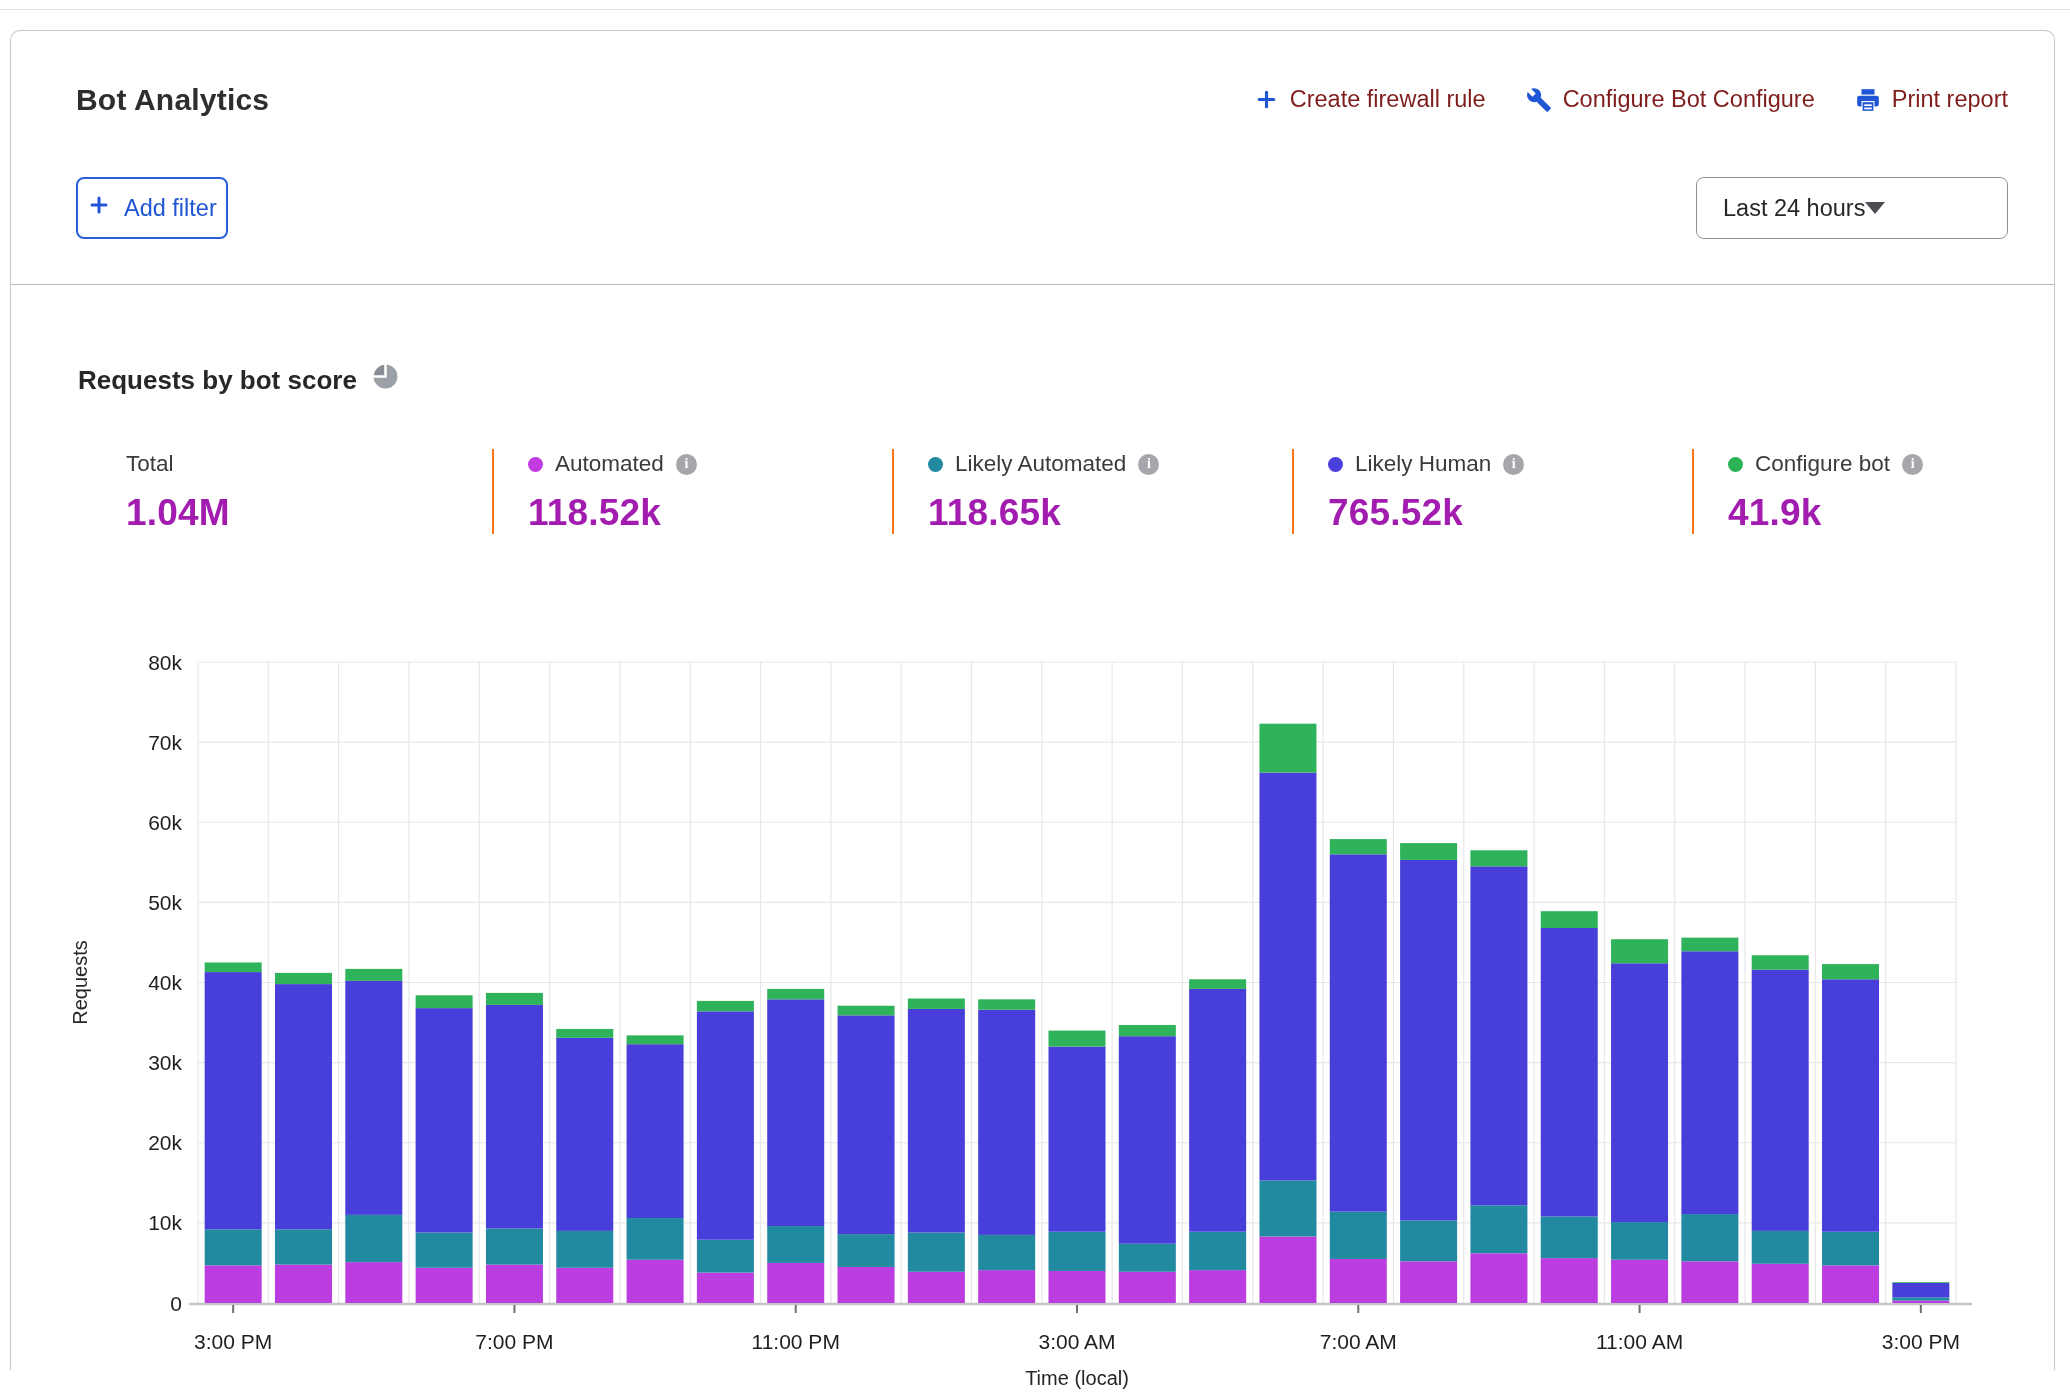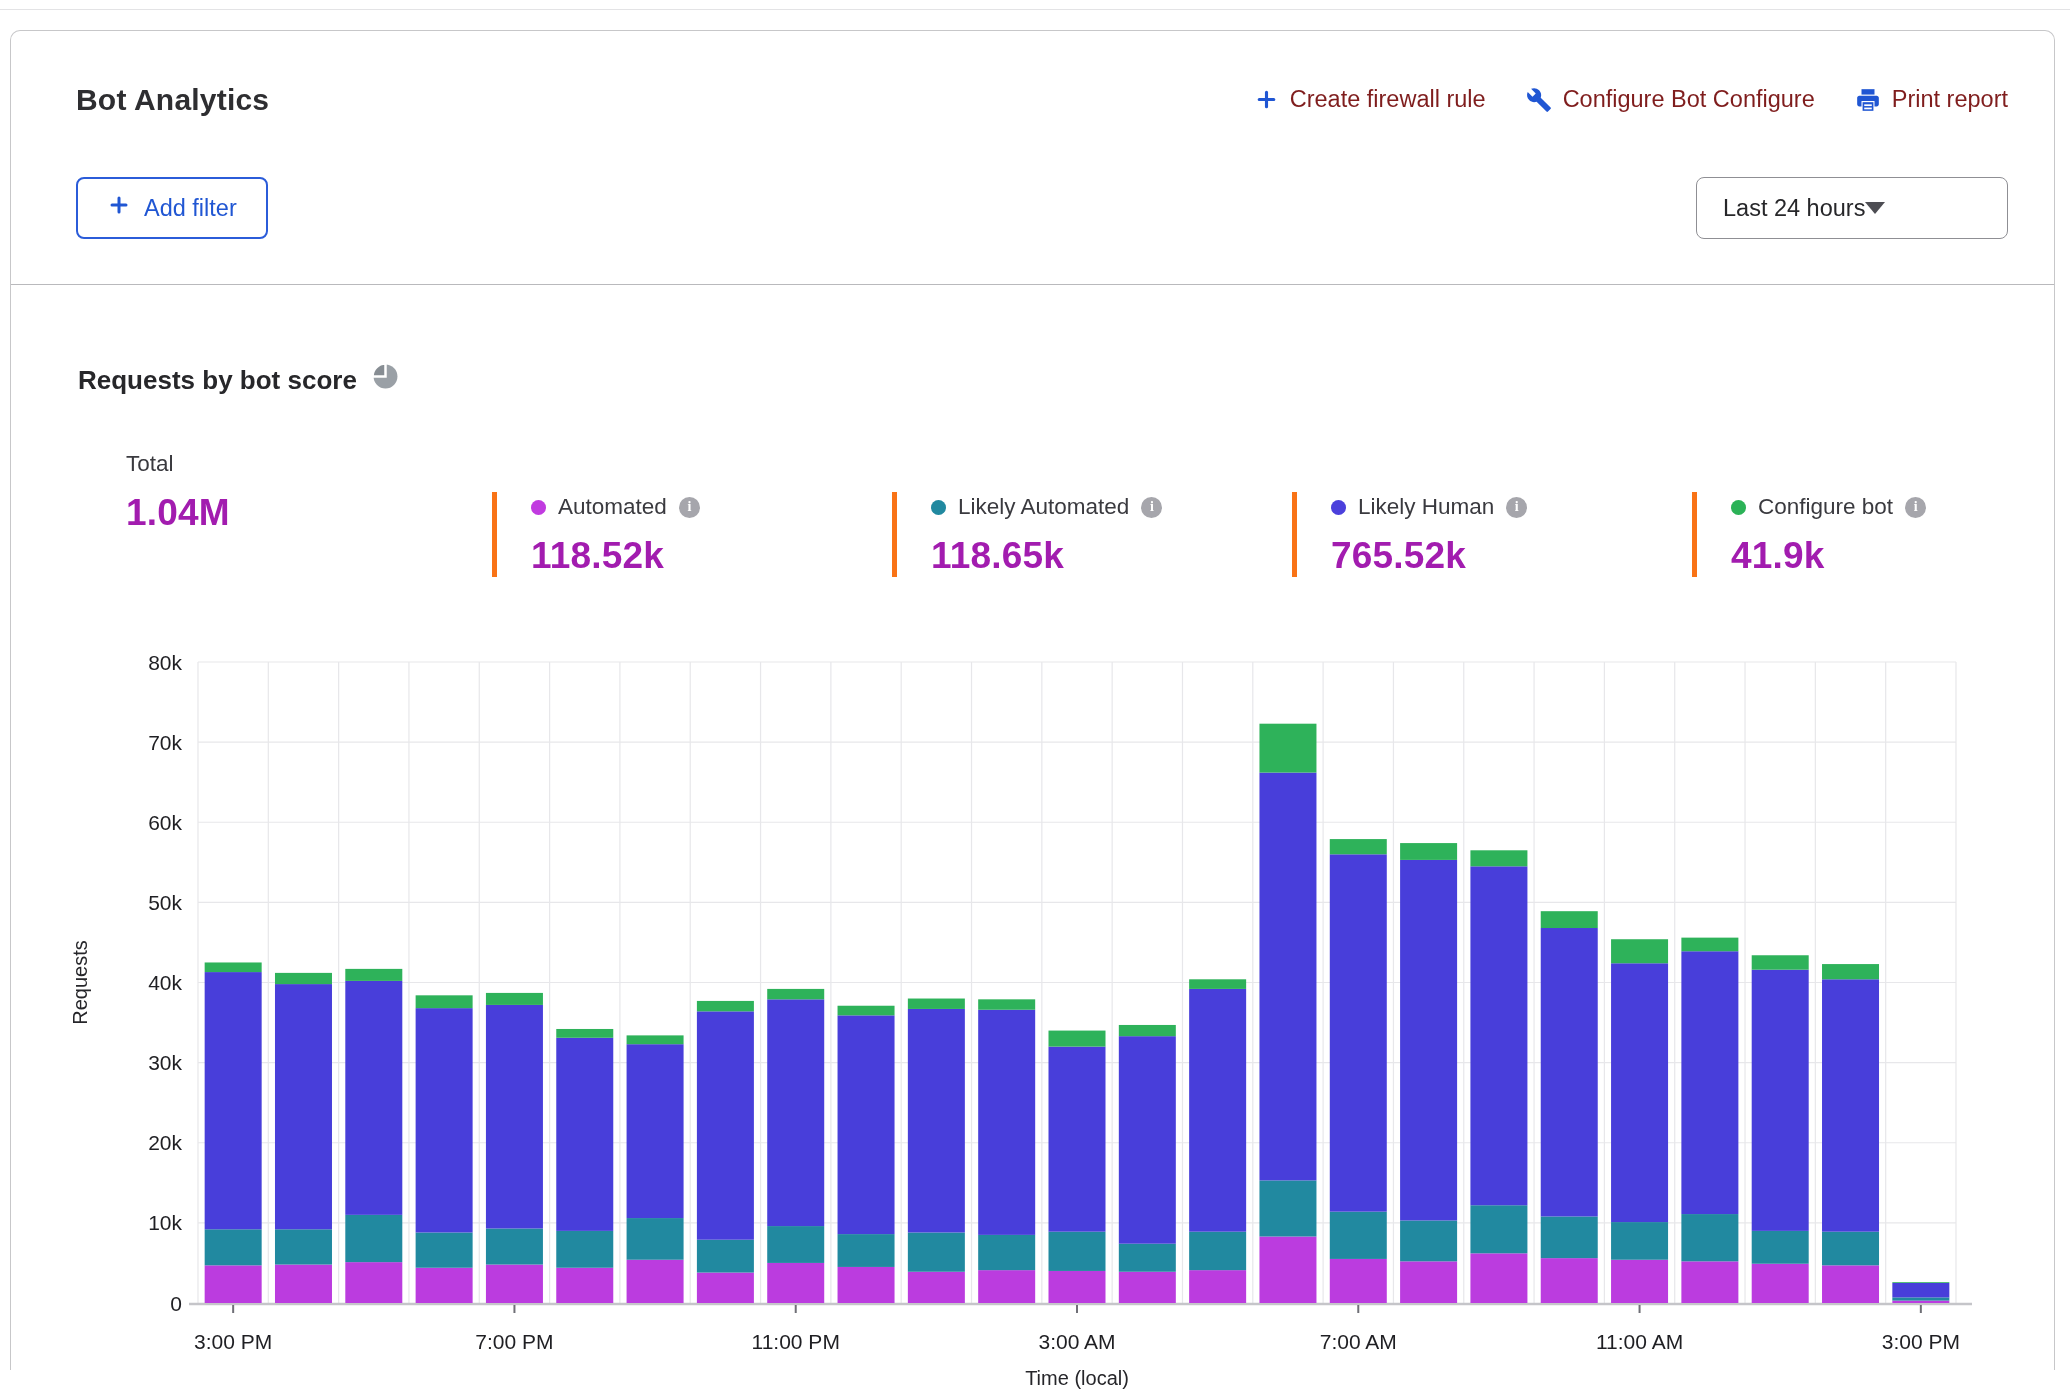--- a/index.html
+++ b/index.html
@@ -5,34 +5,34 @@
   html,body{margin:0;padding:0;background:#fff;}
   body{width:2070px;height:1394px;position:relative;font-family:"Liberation Sans",sans-serif;color:#27272a;overflow:hidden;}
   .top-hairline{position:absolute;top:9px;left:0;width:2070px;height:1px;background:#e3e3e5;}
   .card{position:absolute;left:10px;top:30px;width:2045px;height:1340px;background:#fff;
         border:1px solid #c7c7c9;border-bottom:none;border-radius:10px 10px 0 0;box-sizing:border-box;}
   .card-header{position:relative;height:253px;border-bottom:1px solid #b9b9bc;}
   .page-title{position:absolute;left:65px;top:52px;font-size:30px;font-weight:700;color:#2e2e31;letter-spacing:.2px;}
   .header-actions{position:absolute;top:55px;right:46px;display:flex;gap:40px;align-items:center;}
   .action-link{display:flex;align-items:center;gap:11px;color:#7f1d1d;font-size:23.5px;cursor:pointer;text-decoration:none;}
   .action-link svg{display:block;}
-  .add-filter-btn{position:absolute;left:65px;top:146px;height:62px;padding:0 29px;background:#fff;
+  .add-filter-btn{position:absolute;left:65px;top:146px;height:62px;padding:0 9px;background:#fff;
         border:2px solid #2b5cd9;border-radius:8px;color:#2056d3;font-size:23.5px;
         display:flex;align-items:center;gap:13px;cursor:pointer;box-sizing:border-box;font-family:inherit;}
   .time-select{position:absolute;top:146px;right:46px;width:312px;height:62px;border:1.5px solid #8f8f94;
         border-radius:8px;display:flex;align-items:center;justify-content:flex-start;
         padding:0 26px;font-size:23.5px;color:#27272a;cursor:pointer;box-sizing:border-box;background:#fff;}
   .chevron-down{width:0;height:0;border-left:10px solid transparent;border-right:10px solid transparent;
         border-top:12px solid #4d4d53;}
   .card-body{position:absolute;top:254px;left:0;right:0;bottom:0;}
   .section-title{position:absolute;left:67px;top:78px;font-size:26px;font-weight:700;color:#27272a;
         display:flex;align-items:center;gap:15px;}
   .stats{position:absolute;left:67px;top:164px;display:flex;}
   .stat{box-sizing:border-box;}
-  .stat + .stat{border-left:5px solid #f97316;padding-left:34px;margin-top:43px;}
+  .stat + .stat{border-left:2px solid #f97316;padding-left:34px;}
   .stat-0{width:366px;margin-left:48px;}
   .stat-1,.stat-2,.stat-3{width:400px;}
   .stat-4{width:372px;}
   .stat-label-row{display:flex;align-items:center;gap:12px;height:30px;}
   .dot{width:15px;height:15px;border-radius:50%;flex:0 0 auto;}
   .stat-label{font-size:22.5px;color:#3a3a3f;}
   .info-icon{width:21px;height:21px;border-radius:50%;background:#a6a6ac;color:#fff;
         display:flex;align-items:center;justify-content:center;font-size:14px;font-weight:700;
         font-family:"Liberation Serif",serif;cursor:pointer;flex:0 0 auto;}
   .stat-value{margin-top:13px;font-size:37px;font-weight:700;color:#a21caf;letter-spacing:.2px;}

